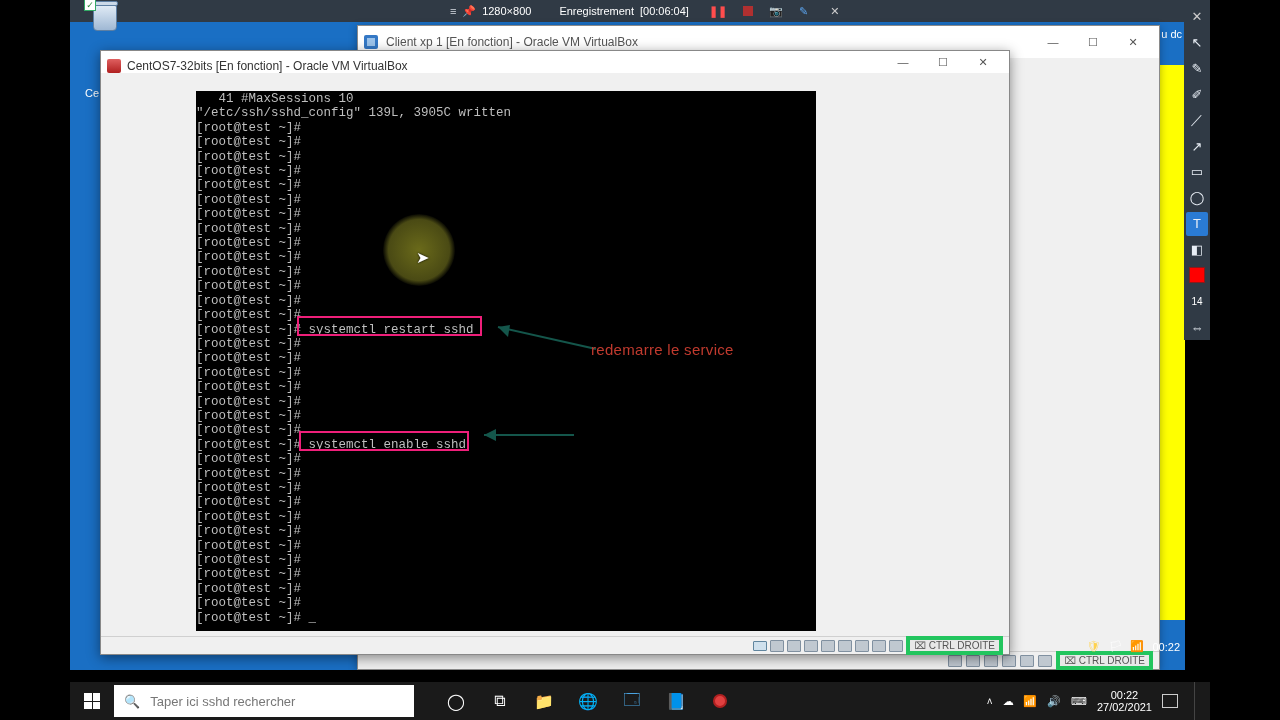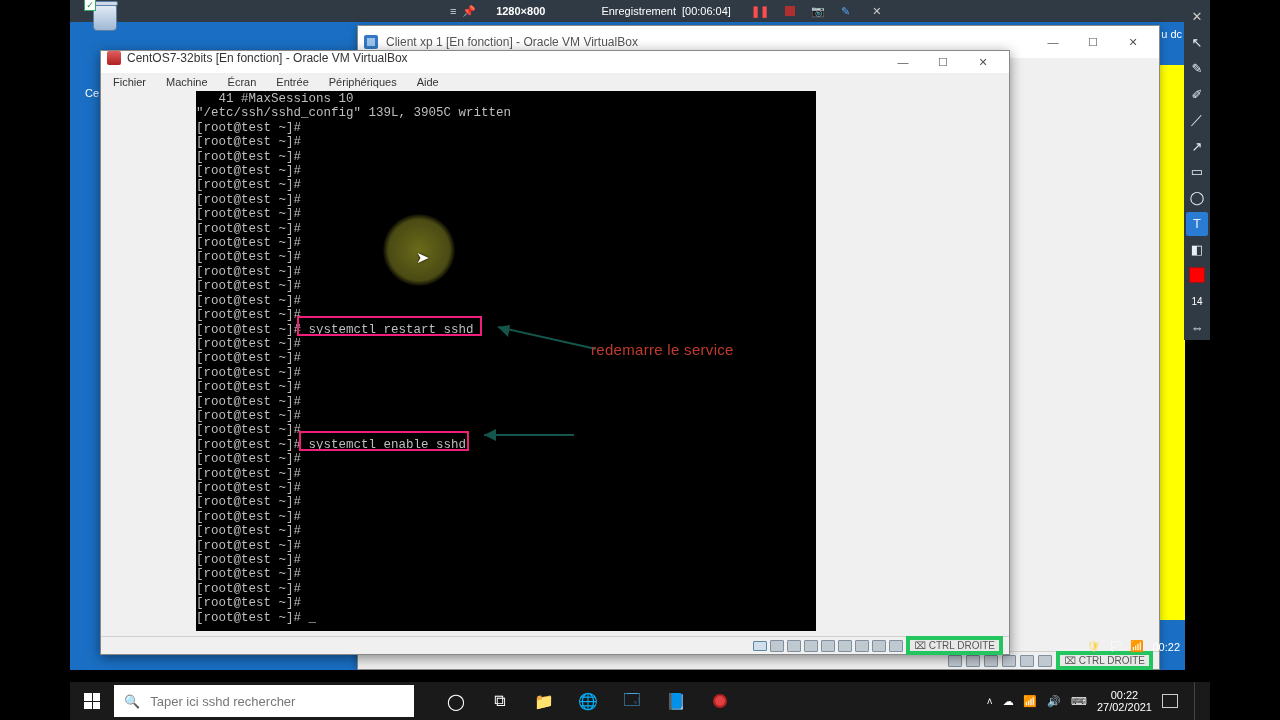--- a/index.html
+++ b/index.html
@@ -10,22 +10,22 @@
 
 .host-desktop { position:absolute; left:70px; top:0; width:1115px; height:670px; background:#1a6fc4; }
 .letterbox-left, .letterbox-right { position:absolute; top:0; bottom:0; width:70px; background:#000; }
 .letterbox-left { left:0; } .letterbox-right { right:0; }
 
 
 .recbar { position:absolute; left:70px; top:0; width:1116px; height:22px; background:#303a45; color:#d8dde3; font-size:11px; display:flex; align-items:center; }
 .recbar .ham { margin-left:380px; display:flex; gap:6px; align-items:center; }
 .recbar .ham span { display:inline-block; }
 .recbar .pin { color:#6fa8dc; }
-.recbar .res { margin-left:14px; font-weight:bold; color:#fff; }
-.recbar .rlabel { margin-left:50px; color:#fff; }
+.recbar .res { font-weight:normal; color:#fff; }
+.recbar .rlabel { margin-left:22px; color:#fff; }
 .recbar .rtime { color:#fff; }
 .recbar .ctrls { margin-left:20px; display:flex; gap:16px; align-items:center; }
 .recbar .pause { color:#ff4d4d; font-weight:bold; }
 .recbar .stop { width:10px; height:10px; background:#b03030; display:inline-block; }
 .recbar .cam { color:#fff; }
 .recbar .pencil { color:#5aa1ea; }
 .recbar .x { color:#ccc; margin-left:6px; }
 
 
 .recycle { position:absolute; left:90px; top:5px; width:30px; height:38px; }
@@ -46,21 +46,21 @@
 .vbx-behind .titlebar .icon { width:14px; height:14px; background:#3478c5; margin-right:8px; border-radius:2px; position:relative; }
 .vbx-behind .titlebar .icon::after { content:""; position:absolute; inset:3px; background:#9cc3ea; }
 .winbtns { margin-left:auto; display:flex; }
 .winbtns div { width:40px; height:22px; display:flex; align-items:center; justify-content:center; font-size:11px; color:#555; }
 .vbx-behind .status { position:absolute; bottom:0; left:0; right:0; height:18px; background:#f0f0f0; border-top:1px solid #d0d0d0; display:flex; align-items:center; justify-content:flex-end; padding:0 6px; gap:4px; font-size:10px; color:#555; }
 .status .sicon { width:14px; height:12px; background:#c0c8d0; border:1px solid #8090a0; border-radius:1px; }
 .status .ctrl { border:4px solid #22c55e; padding:0 4px; background:#e8e8e8; }
 
 
 .vbx-front { position:absolute; left:100px; top:50px; width:910px; height:605px; background:#f0f0f0; border:1px solid #888; box-shadow:0 3px 12px rgba(0,0,0,.45); }
-.vbx-front .titlebar { height:22px; background:#fff; display:flex; align-items:flex-start; padding:0 6px; font-size:12px; color:#333; }
+.vbx-front .titlebar { height:22px; background:#fff; display:flex; align-items:flex-end; padding:0 6px; font-size:12px; color:#333; }
 .vbx-front .titlebar .icon { width:14px; height:14px; margin-right:6px; background:linear-gradient(#e06060,#b02020); border-radius:2px; }
 .vbx-front .menubar { height:18px; background:#f0f0f0; display:flex; align-items:center; padding:0 4px; gap:4px; font-size:11px; color:#333; }
 .vbx-front .menubar span { padding:1px 8px; }
 .vbx-front .term-wrap { position:absolute; left:95px; top:40px; width:620px; height:540px; background:#000; overflow:hidden; }
 .term { font-family:"Courier New",monospace; font-size:12.5px; line-height:14.4px; color:#bfbfbf; white-space:pre; padding:1px 0 0 0; }
 .cursor-spot { position:absolute; width:72px; height:72px; border-radius:50%; background:radial-gradient(circle,#6a6a1a 0%,#4a4a14 60%,rgba(0,0,0,0) 72%); }
 .mouse-cursor { position:absolute; font-size:16px; color:#fff; filter:drop-shadow(0 0 1px #000); }
 
 
 .anno-box { position:absolute; border:2px solid #ef1f7a; background:rgba(0,0,0,0); }
@@ -162,28 +162,20 @@
   <div class="vbx-front">
     <div class="titlebar">
       <span class="icon"></span>
       <span>CentOS7-32bits [En fonction] - Oracle VM VirtualBox</span>
       <div class="winbtns">
         <div>—</div>
         <div>☐</div>
         <div>✕</div>
       </div>
     </div>
-    <div class="menubar">
-      <span>Fichier</span>
-      <span>Machine</span>
-      <span>Écran</span>
-      <span>Entrée</span>
-      <span>Périphériques</span>
-      <span>Aide</span>
-    </div>
 
     <div class="term-wrap">
       <div class="term" id="term">   41 #MaxSessions 10
 "/etc/ssh/sshd_config" 139L, 3905C written
 [root@test ~]#
 [root@test ~]#
 [root@test ~]#
 [root@test ~]#
 [root@test ~]#
 [root@test ~]#

